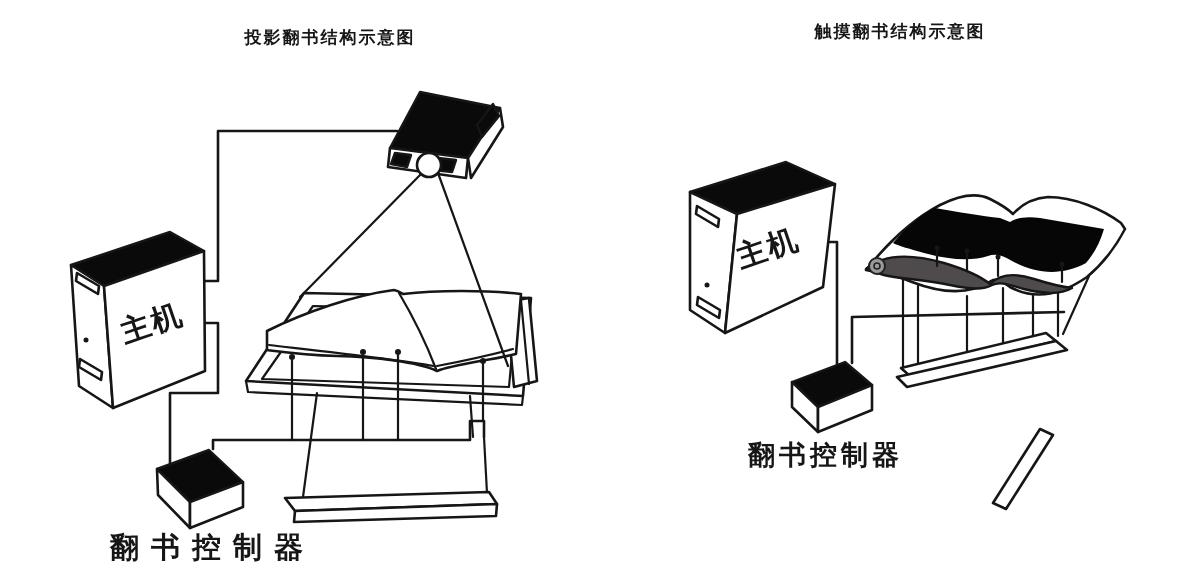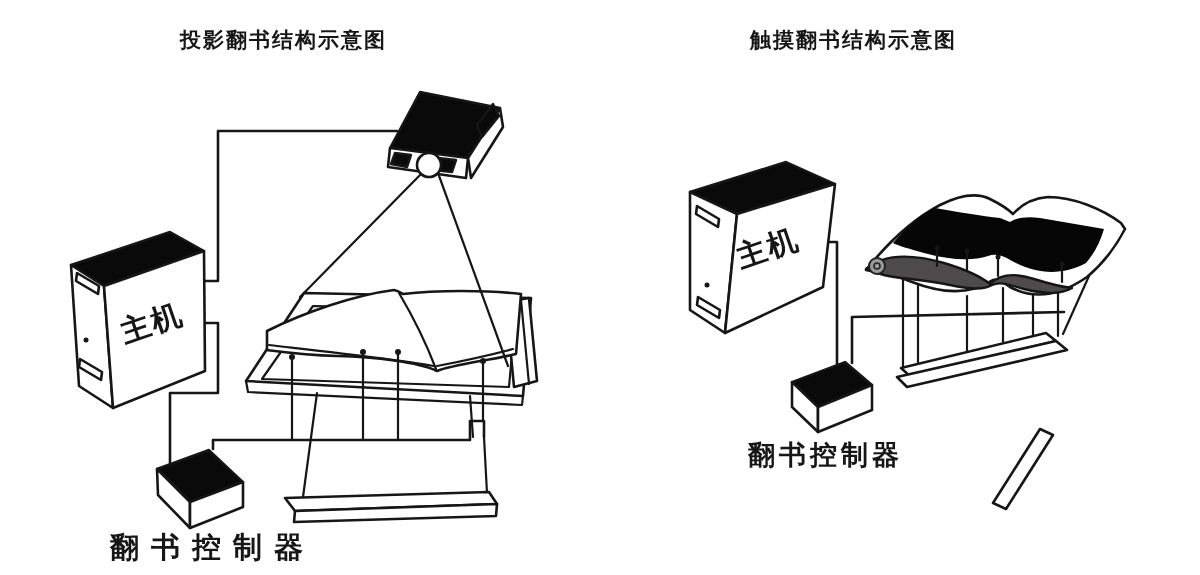--- a/index.html
+++ b/index.html
@@ -2,21 +2,21 @@
 <html><head>
 <meta charset="utf-8">
 <style>
   html,body{margin:0;padding:0;background:#ffffff;}
   .canvas{
     position:relative;width:1200px;height:575px;background:#ffffff;overflow:hidden;
     font-family:"DejaVu Sans","Liberation Sans",sans-serif;
   }
   svg{position:absolute;left:0;top:0;}
   .label{position:absolute;color:#161616;font-weight:bold;white-space:nowrap;}
-  .diagram-title{font-size:21px;letter-spacing:2px;text-align:left;width:300px;}
+  .diagram-title{font-size:17px;letter-spacing:2px;text-align:center;width:300px;}
   .host-label{font-size:30px;letter-spacing:2px;transform:rotate(-19deg);transform-origin:center;}
   .controller-label-left{font-size:29px;letter-spacing:12px;}
   .controller-label-right{font-size:27px;letter-spacing:4px;}
   .ln{fill:none;stroke:#161616;stroke-width:2.6;stroke-linecap:round;stroke-linejoin:round;}
   .lnthin{fill:none;stroke:#161616;stroke-width:2.2;stroke-linecap:round;stroke-linejoin:round;}
   .wht{fill:#ffffff;stroke:#161616;stroke-width:2.6;stroke-linejoin:round;}
   .blk{fill:#0a0a0a;stroke:#161616;stroke-width:2.4;stroke-linejoin:round;}
   .gry{fill:#4f4b4d;stroke:#161616;stroke-width:2.4;stroke-linejoin:round;}
   .dot{fill:#161616;stroke:none;}
 </style>
@@ -184,20 +184,20 @@
 
       <g>
         <path class="blk" d="M792,382 L845,362 L872,385 L818,407 Z"></path>
         <path class="wht" d="M792,382 L818,407 L818,432 L792,407 Z"></path>
         <path class="wht" d="M818,407 L872,385 L872,410 L818,432 Z"></path>
       </g>
     </g>
   </svg>
 
   <div class="label diagram-title" style="left:180px;top:26px;">投影翻书结构示意图</div>
-  <div class="label diagram-title" style="left:750px;top:26px;">触摸翻书结构示意图</div>
+  <div class="label diagram-title" style="left:750px;top:20px;">触摸翻书结构示意图</div>
 
   <div class="label host-label" style="left:120px;top:303px;">主机</div>
   <div class="label host-label" style="left:736px;top:228px;">主机</div>
 
   <div class="label controller-label-left" style="left:110px;top:528px;">翻书控制器</div>
   <div class="label controller-label-right" style="left:748px;top:437px;">翻书控制器</div>
 </div>
 
 </body></html>

